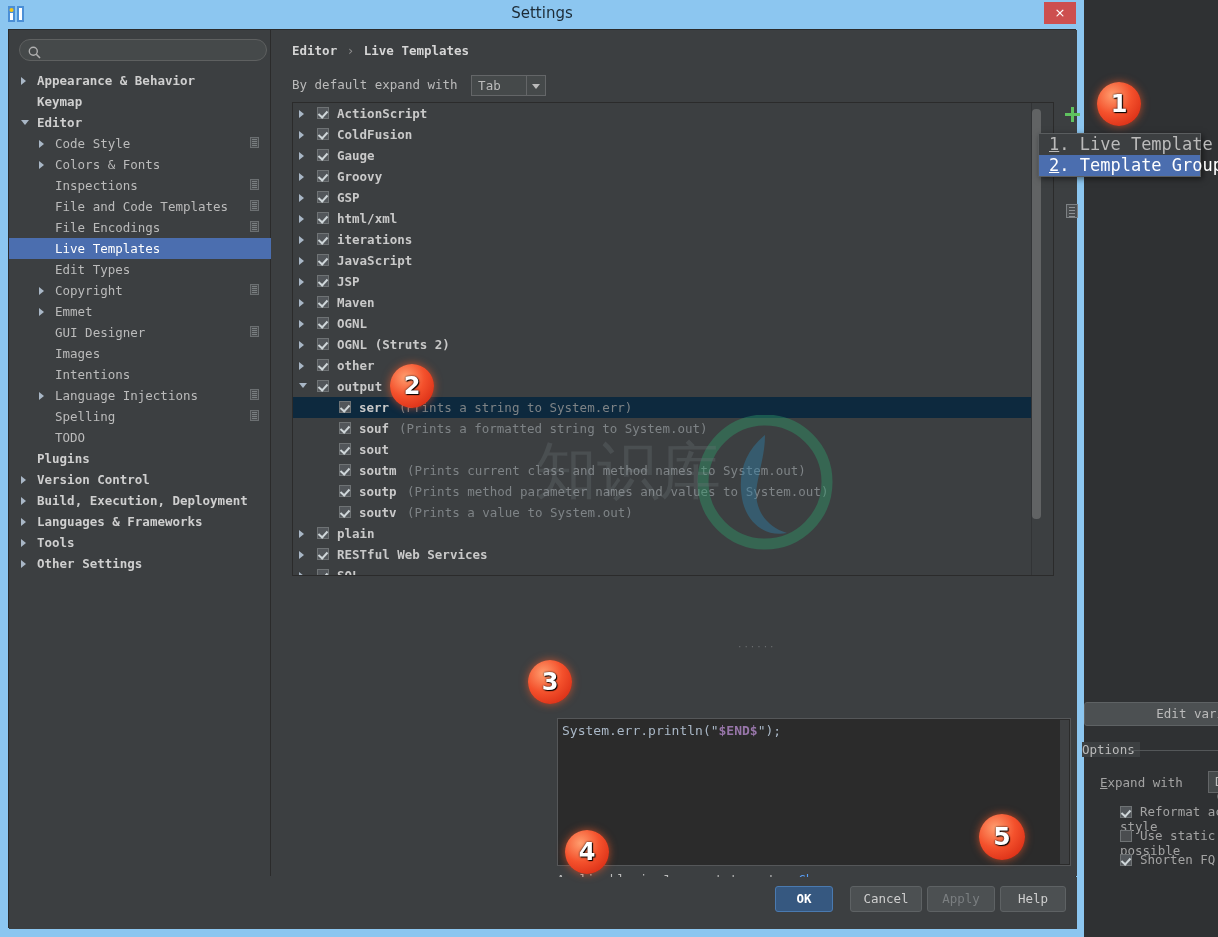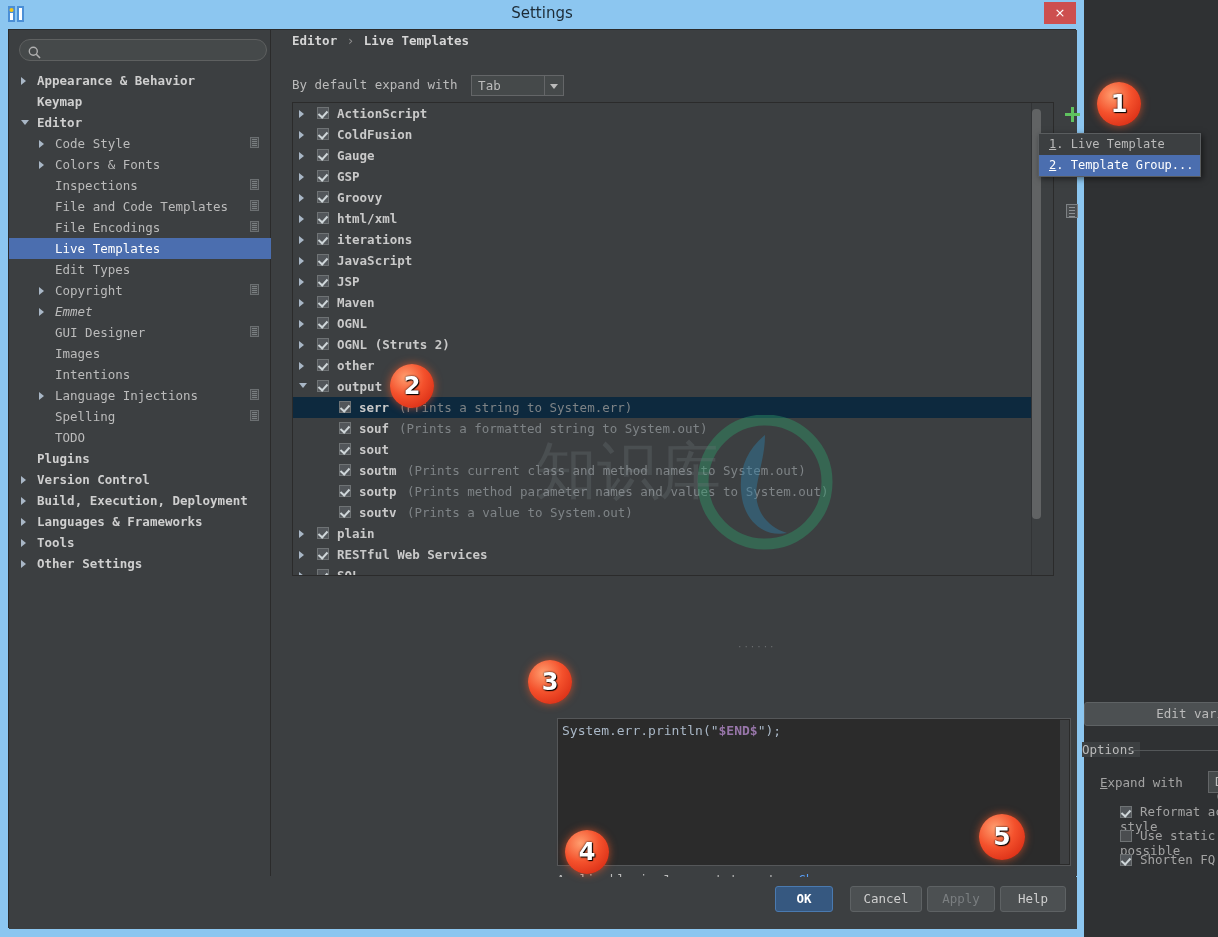--- a/index.html
+++ b/index.html
@@ -132,32 +132,32 @@
   }
   .bold { font-weight: bold; color: #cfcfcf; }
 
   
   .panel {
     position: absolute; left: 263px; top: 0;
     width: 805px; height: 846px;
     background: #3c3f41;
   }
   .breadcrumb {
-    position: absolute; left: 20px; top: 3px;
+    position: absolute; left: 20px; top: 13px;
     font-size: 12.5px; color: #d6d6d6; font-weight: bold;
   }
   .breadcrumb .sep { color: #8f8f8f; font-weight: normal; padding: 0 2px; }
   .expand-row {
     position: absolute; left: 20px; top: 45px;
     font-size: 12.5px; color: #bbbbbb;
   }
   .combo {
     display: inline-block;
     position: relative;
-    width: 93px; height: 21px;
+    width: 75px; height: 21px;
     border: 1px solid #646668;
     background: #45494a;
     vertical-align: middle;
     margin-left: 6px;
     cursor: pointer;
   }
   .combo .val {
     position: absolute; left: 6px; top: 2px;
     font-size: 12.5px; color: #bbbbbb;
   }
@@ -377,21 +377,21 @@
     width: 163px;
     background: #3c3f41;
     border: 1px solid #5a5d5f;
     z-index: 40;
     box-shadow: 2px 2px 6px rgba(0,0,0,0.5);
   }
   .popup-item {
     position: relative;
     height: 21px;
     line-height: 21px;
-    font-size: 12px;
+    font-size: 17px;
     color: #bbbbbb;
     padding-left: 10px;
     white-space: nowrap;
     cursor: pointer;
   }
   .popup-item.selected { background: #4b6eaf; color: #ffffff; }
   .popup-item .mn { text-decoration: underline; }
 
   
   .badge {
@@ -497,21 +497,21 @@
             <div class="side-item">
               <span class="side-label" style="left: 46px;">Edit Types</span>
             </div>
             <div class="side-item">
               <span class="arrow closed" style="left: 30px;"></span>
               <span class="side-label" style="left: 46px;">Copyright</span>
               <span class="side-badge"></span>
             </div>
             <div class="side-item">
               <span class="arrow closed" style="left: 30px;"></span>
-              <span class="side-label" style="left: 46px; font-style: italic;">Emmet</span>
+              <span class="side-label" style="left: 46px;">Emmet</span>
             </div>
             <div class="side-item">
               <span class="side-label" style="left: 46px;">GUI Designer</span>
               <span class="side-badge"></span>
             </div>
             <div class="side-item">
               <span class="side-label" style="left: 46px;">Images</span>
             </div>
             <div class="side-item">
               <span class="side-label" style="left: 46px;">Intentions</span>
@@ -583,26 +583,26 @@
                 <span class="tpl-name" style="left: 44px;">ColdFusion</span>
               </div>
               <div class="tpl-row">
                 <span class="tarrow" style="left: 6px; border-left: 5px solid rgb(169, 183, 198); border-top: 4px solid transparent; border-bottom: 4px solid transparent;"></span>
                 <span class="cbx checked" style="left: 24px;"></span>
                 <span class="tpl-name" style="left: 44px;">Gauge</span>
               </div>
               <div class="tpl-row">
                 <span class="tarrow" style="left: 6px; border-left: 5px solid rgb(169, 183, 198); border-top: 4px solid transparent; border-bottom: 4px solid transparent;"></span>
                 <span class="cbx checked" style="left: 24px;"></span>
+                <span class="tpl-name" style="left: 44px;">Groovy</span>
+              </div>
+              <div class="tpl-row">
+                <span class="tarrow" style="left: 6px; border-left: 5px solid rgb(169, 183, 198); border-top: 4px solid transparent; border-bottom: 4px solid transparent;"></span>
+                <span class="cbx checked" style="left: 24px;"></span>
                 <span class="tpl-name" style="left: 44px;">GSP</span>
-              </div>
-              <div class="tpl-row">
-                <span class="tarrow" style="left: 6px; border-left: 5px solid rgb(169, 183, 198); border-top: 4px solid transparent; border-bottom: 4px solid transparent;"></span>
-                <span class="cbx checked" style="left: 24px;"></span>
-                <span class="tpl-name" style="left: 44px;">Groovy</span>
               </div>
               <div class="tpl-row">
                 <span class="tarrow" style="left: 6px; border-left: 5px solid rgb(169, 183, 198); border-top: 4px solid transparent; border-bottom: 4px solid transparent;"></span>
                 <span class="cbx checked" style="left: 24px;"></span>
                 <span class="tpl-name" style="left: 44px;">html/xml</span>
               </div>
               <div class="tpl-row">
                 <span class="tarrow" style="left: 6px; border-left: 5px solid rgb(169, 183, 198); border-top: 4px solid transparent; border-bottom: 4px solid transparent;"></span>
                 <span class="cbx checked" style="left: 24px;"></span>
                 <span class="tpl-name" style="left: 44px;">iterations</span>

